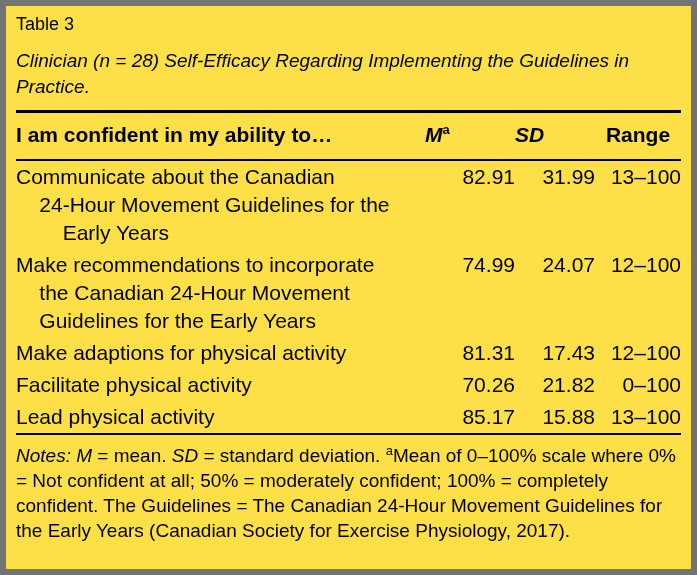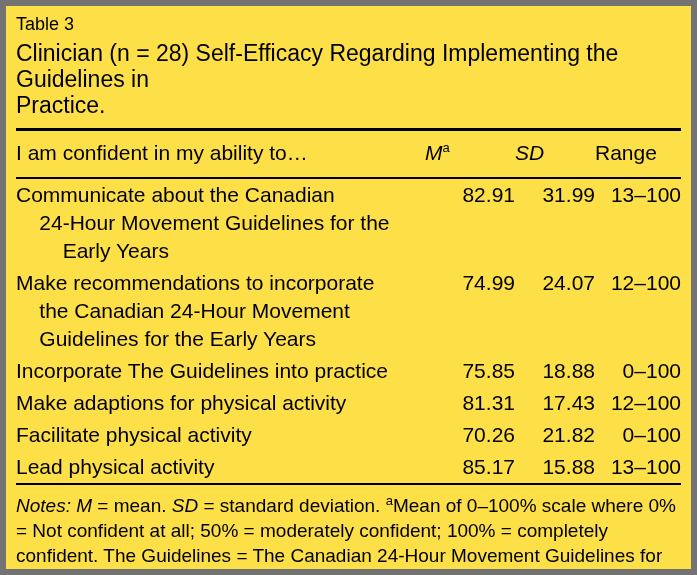--- a/index.html
+++ b/index.html
@@ -15,46 +15,47 @@
     padding: 6px 10px 4px 10px;
     overflow: hidden;
   }
   .table-label {
     font-size: 18px;
     line-height: 24px;
     margin: 0 0 2px 0;
     font-weight: 400;
   }
   .table-caption {
-    font-size: 23px;
+    font-style: italic;
+    font-size: 19px;
     line-height: 26px;
-    margin: 4px 0 10px 0;
+    margin: 12px 0 10px 0;
     white-space: pre-wrap;
   }
   table.stats {
     width: 100%;
     border-collapse: collapse;
     table-layout: fixed;
     border-bottom: 2px solid #000;
   }
   col.c-item  { width: auto; }
   col.c-m     { width: 90px; }
   col.c-sd    { width: 80px; }
   col.c-range { width: 86px; }
   thead th {
     border-top: 3px solid #000;
     border-bottom: 2px solid #000;
-    font-weight: 400;
+    font-weight: 700;
     font-size: 21px;
     line-height: 24px;
     text-align: left;
     vertical-align: middle;
     padding: 10px 0 12px 0;
   }
-  thead th.h-range { text-align: left; }
+  thead th.h-range { text-align: center; }
   .stat-it { font-style: italic; }
   sup.sup-a {
     font-size: 13px;
     line-height: 0;
     vertical-align: super;
   }
   tbody td {
     font-size: 21px;
     line-height: 28px;
     vertical-align: top;
@@ -107,26 +108,20 @@
       </tr>
       <tr>
         <td class="cell-item">Make recommendations to incorporate
     the Canadian 24-Hour Movement
     Guidelines for the Early Years</td>
         <td class="cell-m">74.99</td>
         <td class="cell-sd">24.07</td>
         <td class="cell-range">12–100</td>
       </tr>
       <tr>
-        <td class="cell-item">Incorporate The Guidelines into practice</td>
-        <td class="cell-m">75.85</td>
-        <td class="cell-sd">18.88</td>
-        <td class="cell-range">0–100</td>
-      </tr>
-      <tr>
         <td class="cell-item">Make adaptions for physical activity</td>
         <td class="cell-m">81.31</td>
         <td class="cell-sd">17.43</td>
         <td class="cell-range">12–100</td>
       </tr>
       <tr>
         <td class="cell-item">Facilitate physical activity</td>
         <td class="cell-m">70.26</td>
         <td class="cell-sd">21.82</td>
         <td class="cell-range">0–100</td>

